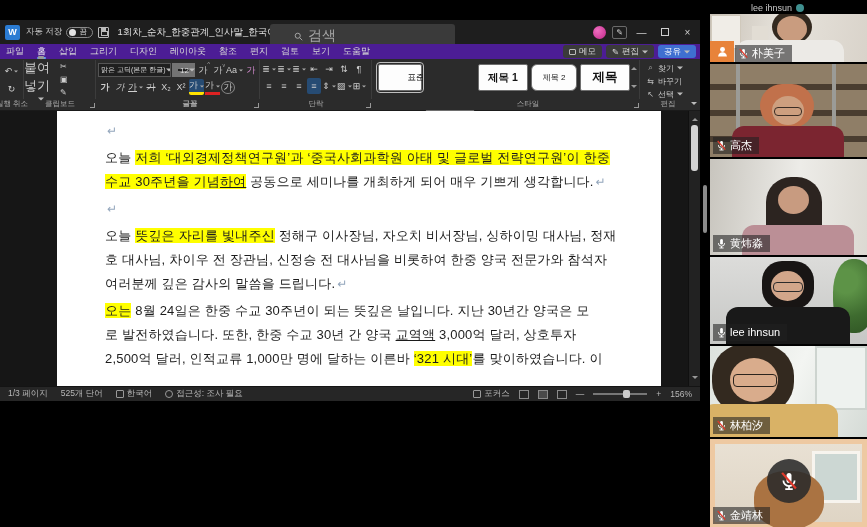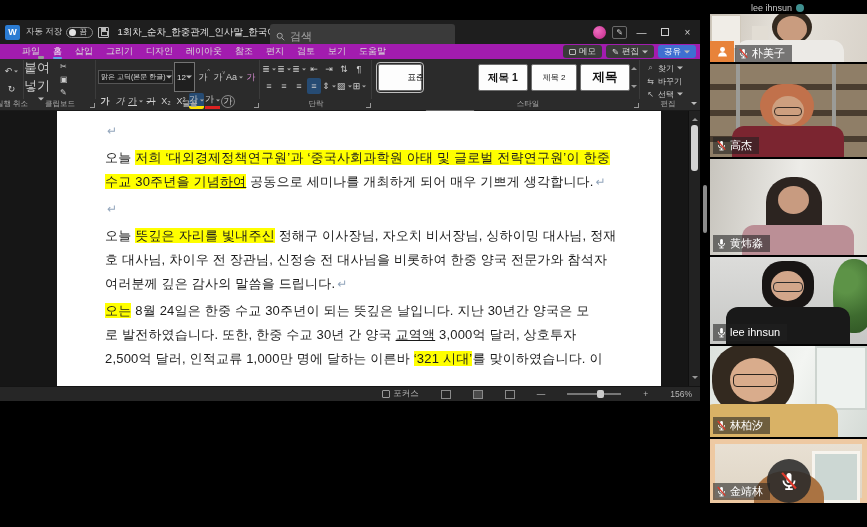--- a/index.html
+++ b/index.html
@@ -18,30 +18,30 @@
   .switch{width:27px;height:11px;border:1px solid #8a8a8a;border-radius:6px;display:flex;align-items:center;
           padding:0 2px;gap:3px;margin-right:5px;}
   .knob{width:7px;height:7px;border-radius:50%;background:#e3e3e3;}
   .switch span{font-size:7.5px;color:#ddd;line-height:1;}
   .saveicon{width:11px;height:11px;border:1px solid #bbb;border-radius:1px;position:relative;margin-right:8px;}
   .saveicon::before{content:"";position:absolute;left:2px;top:0;width:5px;height:4px;background:#bbb;}
   .saveicon::after{content:"";position:absolute;left:2px;bottom:1px;width:5px;height:3px;border:1px solid #bbb;}
   .doctitle{font-size:9.5px;color:#e2e2e2;white-space:nowrap;}
   .dcaret{display:inline-block;border:3px solid transparent;border-top-color:#bbb;margin-left:5px;transform:translateY(2px);}
   .searchbox{position:absolute;left:270px;top:4px;width:185px;height:24px;background:#3a3a3a;border-radius:3px;
-             display:flex;align-items:center;padding:0 6px;gap:5px;color:#a6a6a6;font-size:11px;}
+             display:flex;align-items:center;padding:0 24px;gap:5px;color:#a6a6a6;font-size:14px;}
   .tb-right{position:absolute;right:4px;top:0;height:24px;display:flex;align-items:center;gap:6px;}
   .avatar{width:13px;height:13px;border-radius:50%;background:radial-gradient(circle at 35% 35%,#f06ec0,#c02688);}
   .penbox{width:15px;height:13px;border:1px solid #6a6a6a;border-radius:2px;color:#ccc;font-size:8px;
           display:flex;align-items:center;justify-content:center;}
   .wbtn{width:17px;height:18px;display:flex;align-items:center;justify-content:center;color:#cfcfcf;font-size:10px;}
   .restore{width:8px;height:8px;border:1px solid #cfcfcf;}
 
   
-  .tabrow{position:relative;height:15px;background:#a21caf;display:flex;align-items:flex-start;padding-left:22px;}
+  .tabrow{position:relative;height:15px;background:#4c1d95;display:flex;align-items:flex-start;padding-left:6px;}
   .tab{font-size:9px;color:#d8d8d8;margin-right:13px;position:relative;line-height:15px;white-space:nowrap;}
   .tab.active{color:#fff;}
   .tab.active::after{content:"";position:absolute;left:0;right:0;bottom:0;height:2px;background:#5ea2e8;border-radius:2px;}
   .tabactions{position:absolute;right:4px;top:1px;display:flex;gap:4px;align-items:center;}
   .chip{height:13px;background:#3a3a3a;border-radius:3px;color:#ddd;font-size:8.5px;display:flex;align-items:center;
         padding:0 6px;gap:3px;}
   .chip.blue{background:#3f6fd1;color:#fff;}
   .mini-ico{width:7px;height:6px;border:1px solid #bbb;border-radius:1px;display:inline-block;}
   .ddt{display:inline-block;border:3px solid transparent;border-top-color:#bbb;transform:translateY(1.5px);}
 
@@ -68,29 +68,29 @@
   .cliprow{display:flex;height:100%;}
   .pastebig{width:34px;display:flex;flex-direction:column;align-items:center;justify-content:center;gap:1px;color:#ccc;}
   .clipicon{width:12px;height:15px;background:#e8e8e8;border-radius:1px;position:relative;}
   .clipicon::before{content:"";position:absolute;left:3px;top:-2px;width:6px;height:3px;background:#999;border-radius:1px;}
   .pastelabel{font-size:13px;color:#ccc;}
   .clipmini{display:flex;flex-direction:column;justify-content:center;gap:1px;}
   .clipmini .rbtn{height:12px;font-size:8px;justify-content:flex-start;padding-left:2px;}
   .fontrow1{display:flex;align-items:center;gap:1px;padding:2px 1px 0 2px;}
   .fontbox{width:84px;height:14px;background:#1f1f1f;border:1px solid #555;color:#ddd;font-size:7px;
            display:flex;align-items:center;justify-content:space-between;padding:0 2px;white-space:nowrap;overflow:hidden;}
-  .sizebox{width:23px;height:30px;background:#1f1f1f;border:1px solid #737373;color:#ddd;font-size:8px;
+  .sizebox{width:23px;height:14px;background:#1f1f1f;border:6px solid #737373;color:#ddd;font-size:8px;
            display:flex;align-items:center;justify-content:space-between;padding:0 2px;}
   .fontrow2,.pararow1,.pararow2{display:flex;align-items:center;gap:1px;padding:1px 1px 0 2px;}
   .stylechips{display:flex;gap:3px;padding:4px 0 0 6px;}
   .stylechip{height:27px;background:#fdfdfd;border:1px solid #6e6e6e;border-radius:2px;color:#141414;
              display:flex;align-items:center;justify-content:center;white-space:nowrap;}
   .stylechip.selected{outline:1px solid #bfbfbf;outline-offset:1px;padding-left:32px;}
   .sc0{width:44px;font-size:8.5px;} .sc1{width:50px;font-size:7.5px;margin-top:46px;} .sc2{width:50px;font-size:10.5px;font-weight:600;}
-  .sc3{width:46px;font-size:8px;} .sc4{width:50px;font-size:12.5px;font-weight:bold;}
+  .sc3{width:46px;font-size:8px;border-radius:6px;} .sc4{width:50px;font-size:12.5px;font-weight:bold;}
   .stylescroll{position:absolute;right:2px;top:4px;width:7px;height:27px;display:flex;flex-direction:column;
                justify-content:space-between;align-items:center;}
   .tri-u{border:3px solid transparent;border-bottom-color:#999;}
   .tri-d{border:3px solid transparent;border-top-color:#999;}
   .editcol{padding:2px 0 0 6px;display:flex;flex-direction:column;gap:1px;}
   .edititem{display:flex;align-items:center;gap:3px;color:#ccc;font-size:8px;height:12px;white-space:nowrap;}
   .edititem .eico{color:#bbb;font-size:8px;width:9px;text-align:center;}
   .grplabels{position:absolute;left:0;right:0;bottom:0;height:11px;}
   .grplabel{position:absolute;bottom:1px;font-size:7.5px;color:#a8a8a8;transform:translateX(-50%);white-space:nowrap;}
   .launcher{position:absolute;bottom:2px;width:5px;height:5px;border-right:1px solid #999;border-bottom:1px solid #999;}
@@ -110,34 +110,34 @@
   .varr-u{position:absolute;left:3px;top:4px;border:3px solid transparent;border-bottom-color:#999;}
   .varr-d{position:absolute;left:3px;bottom:4px;border:3px solid transparent;border-top-color:#999;}
 
   
   .statusbar{position:absolute;left:0;bottom:0;width:700px;height:15px;background:#262626;border-top:1px solid #141414;
              display:flex;align-items:center;font-size:8.5px;color:#b8b8b8;}
   .sb-left{display:flex;align-items:center;gap:13px;padding-left:8px;}
   .sb-item{display:flex;align-items:center;gap:3px;white-space:nowrap;}
   .sb-ico{width:8px;height:8px;border:1px solid #999;border-radius:1px;display:inline-block;}
   .sb-ico.round{border-radius:50%;}
-  .sb-right{margin-left:auto;display:flex;align-items:center;gap:22px;padding-right:8px;}
+  .sb-right{margin-left:auto;display:flex;align-items:center;gap:9px;padding-right:8px;}
   .viewico{width:10px;height:9px;border:1px solid #8a8a8a;display:inline-block;}
   .viewico.on{background:#4a4a4a;}
   .ztrack{position:relative;width:54px;height:2px;background:#777;}
   .zknob{position:absolute;left:55%;top:-3px;width:7px;height:8px;background:#ccc;border-radius:2px;}
 
   
   .sidebar{position:absolute;left:700px;top:0;width:167px;height:527px;background:#000;}
   .sgutter{position:absolute;left:0;top:0;width:10px;height:100%;background:#000;}
   .sthumb{position:absolute;left:3px;top:185px;width:4px;height:48px;background:#8a8a8a;border-radius:2px;}
   .tiles{position:absolute;left:10px;top:14px;width:157px;}
   .tile{position:relative;width:157px;margin-bottom:2px;overflow:hidden;background:#222;}
   .tile.active{box-shadow:inset 0 0 0 2px #23c14d;}
-  .t1{height:48px;} .t2{height:93px;} .t3{height:96px;} .t4{height:87px;} .t5{height:91px;} .t6{height:64px;}
+  .t1{height:48px;} .t2{height:93px;} .t3{height:96px;} .t4{height:87px;} .t5{height:91px;} .t6{height:88px;}
   .scene{position:absolute;inset:0;overflow:hidden;}
   .hair,.face,.glasses,.tbody{position:absolute;}
   .hair,.face{border-radius:50%;}
   .tbody{border-radius:12px 12px 0 0;}
   .glasses{display:none;border:1.5px solid #2b241e;border-radius:4px;}
 
   .t1 .scene{background:linear-gradient(100deg,#c6bfb4,#e7e3dc 45%,#d9d3ca);}
   .t1 .scene::before{content:"";position:absolute;left:2px;top:2px;width:28px;height:32px;background:#f0ede7;
                      box-shadow:0 0 0 1px #d0c9bc, 34px 4px 0 -6px #e2ddd4;}
   .t1 .hair{left:62px;top:-4px;width:40px;height:34px;background:#33291f;}
@@ -396,20 +396,32 @@
           </div>
         </div>
       <div class="vscroll">
         <span class="varr-u"></span>
         <div class="vthumb"></div>
         <span class="varr-d"></span>
       </div>
     </div>
 
     <div class="statusbar">
+      <div class="sb-left">
+        <span class="sb-item">1/3 페이지</span>
+        <span class="sb-item">525개 단어</span>
+        <span class="sb-item">
+          <span class="sb-ico"></span>
+          <span>한국어</span>
+        </span>
+        <span class="sb-item">
+          <span class="sb-ico round"></span>
+          <span>접근성: 조사 필요</span>
+        </span>
+      </div>
       <div class="sb-right">
         <span class="sb-item">
           <span class="sb-ico"></span>
           <span>포커스</span>
         </span>
         <span class="viewico"></span>
         <span class="viewico on"></span>
         <span class="viewico"></span>
         <span>—</span>
         <span class="ztrack">

